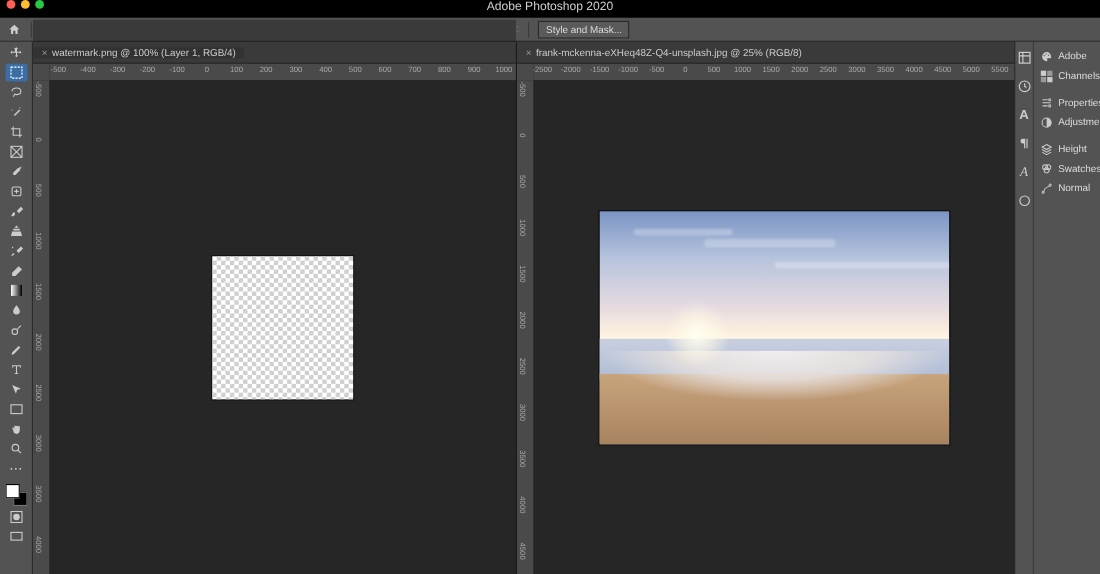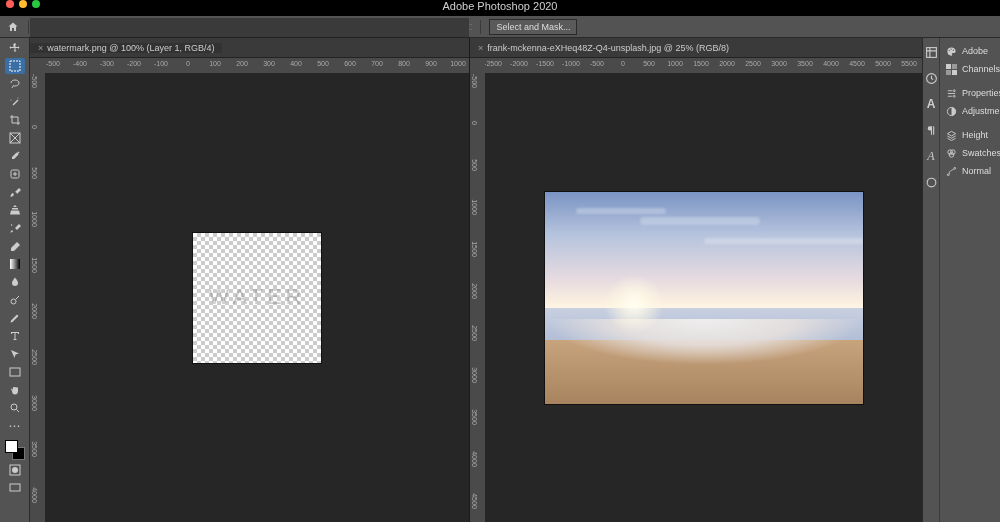--- a/index.html
+++ b/index.html
@@ -131,21 +131,21 @@
     </span>
   <label>Feather:</label>
   <input type="text" value="0 px" style="">
   <label class="dim">Anti-alias</label>
   <label>Style:</label>
   <select><option>Normal</option></select>
   <label class="dim">Width:</label>
   <span class="ico dim">⇄</span>
   <label class="dim">Height:</label>
   <span class="sep"></span>
-  <button class="sm">Select and Mask...</button>
+  <button class="sm">Style and Mask...</button>
 </div>
 
 <div class="main">
 
   <div class="toolbox">
     <div class="tool">
         <svg width="12" height="12" viewBox="0 0 24 24" fill="#ccc">
           <path d="M12 2l3 3h-2v5h5V8l3 3-3 3v-2h-5v5h2l-3 3-3-3h2v-5H4v2l-3-3 3-3v2h5V5H7z"></path>
         </svg>
       </div>
@@ -323,21 +323,20 @@
               <span class="tick" style="top: 192px;">1500</span>
               <span class="tick" style="top: 238px;">2000</span>
               <span class="tick" style="top: 284px;">2500</span>
               <span class="tick" style="top: 330px;">3000</span>
               <span class="tick" style="top: 376px;">3500</span>
               <span class="tick" style="top: 422px;">4000</span>
             </div>
           <div class="canvas-area">
             <div class="watermark-doc">
               <div class="watermark-text">
-                <div>WATER</div>
               </div>
             </div>
           </div>
         </div>
       </div>
 
       <div class="doc-pane right">
         <div style="height:20px;background:#3a3a3a;display:flex;align-items:center;border-bottom:1px solid #222;">
           <div class="doc-tab">
             <span class="x">×</span>

